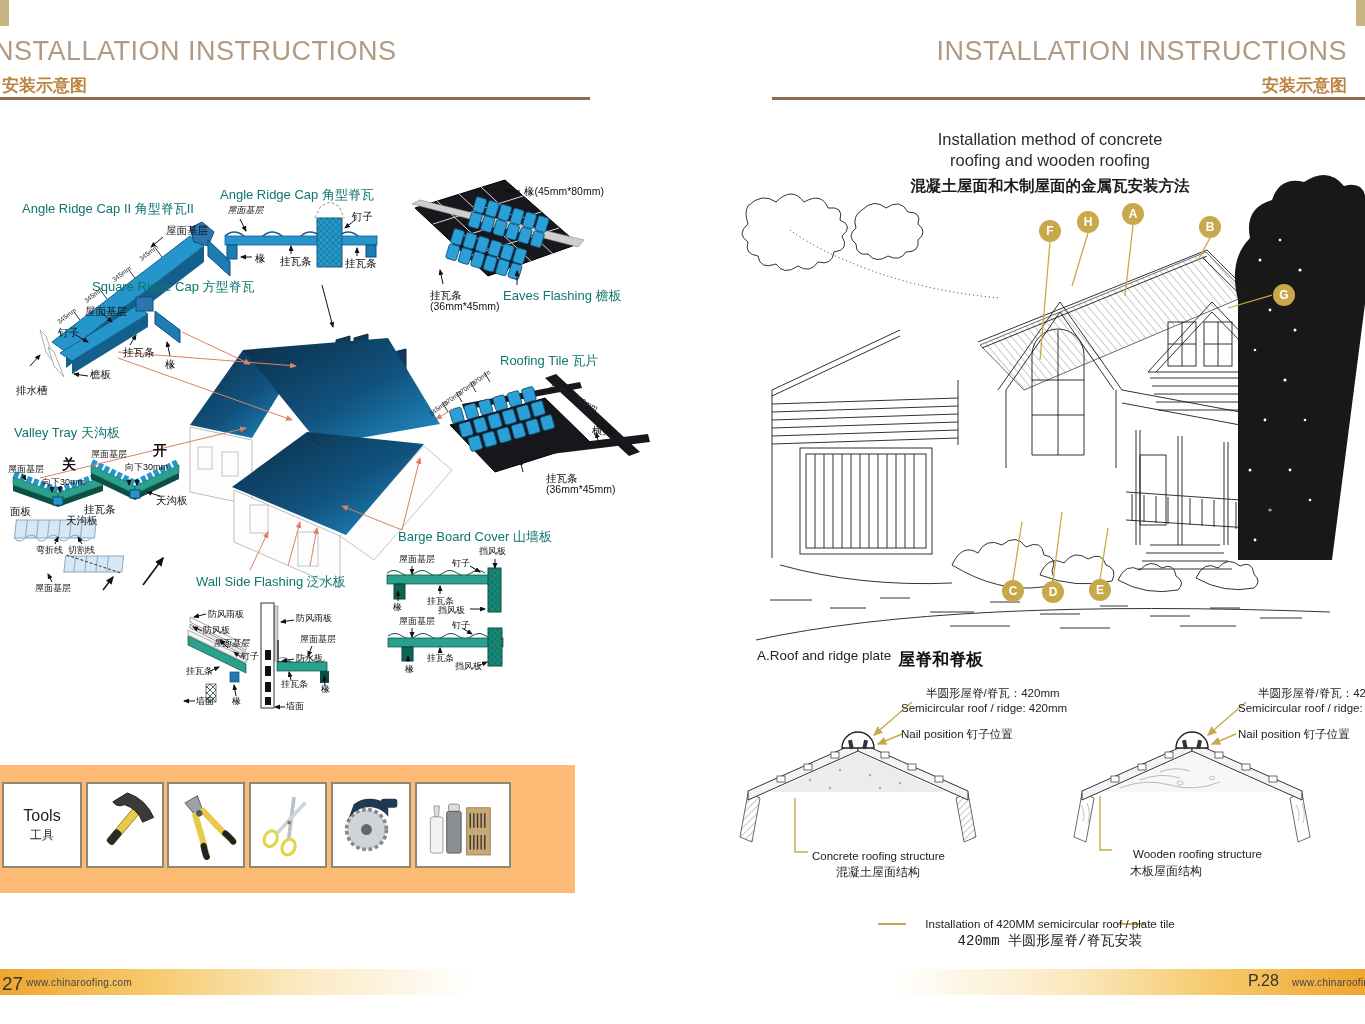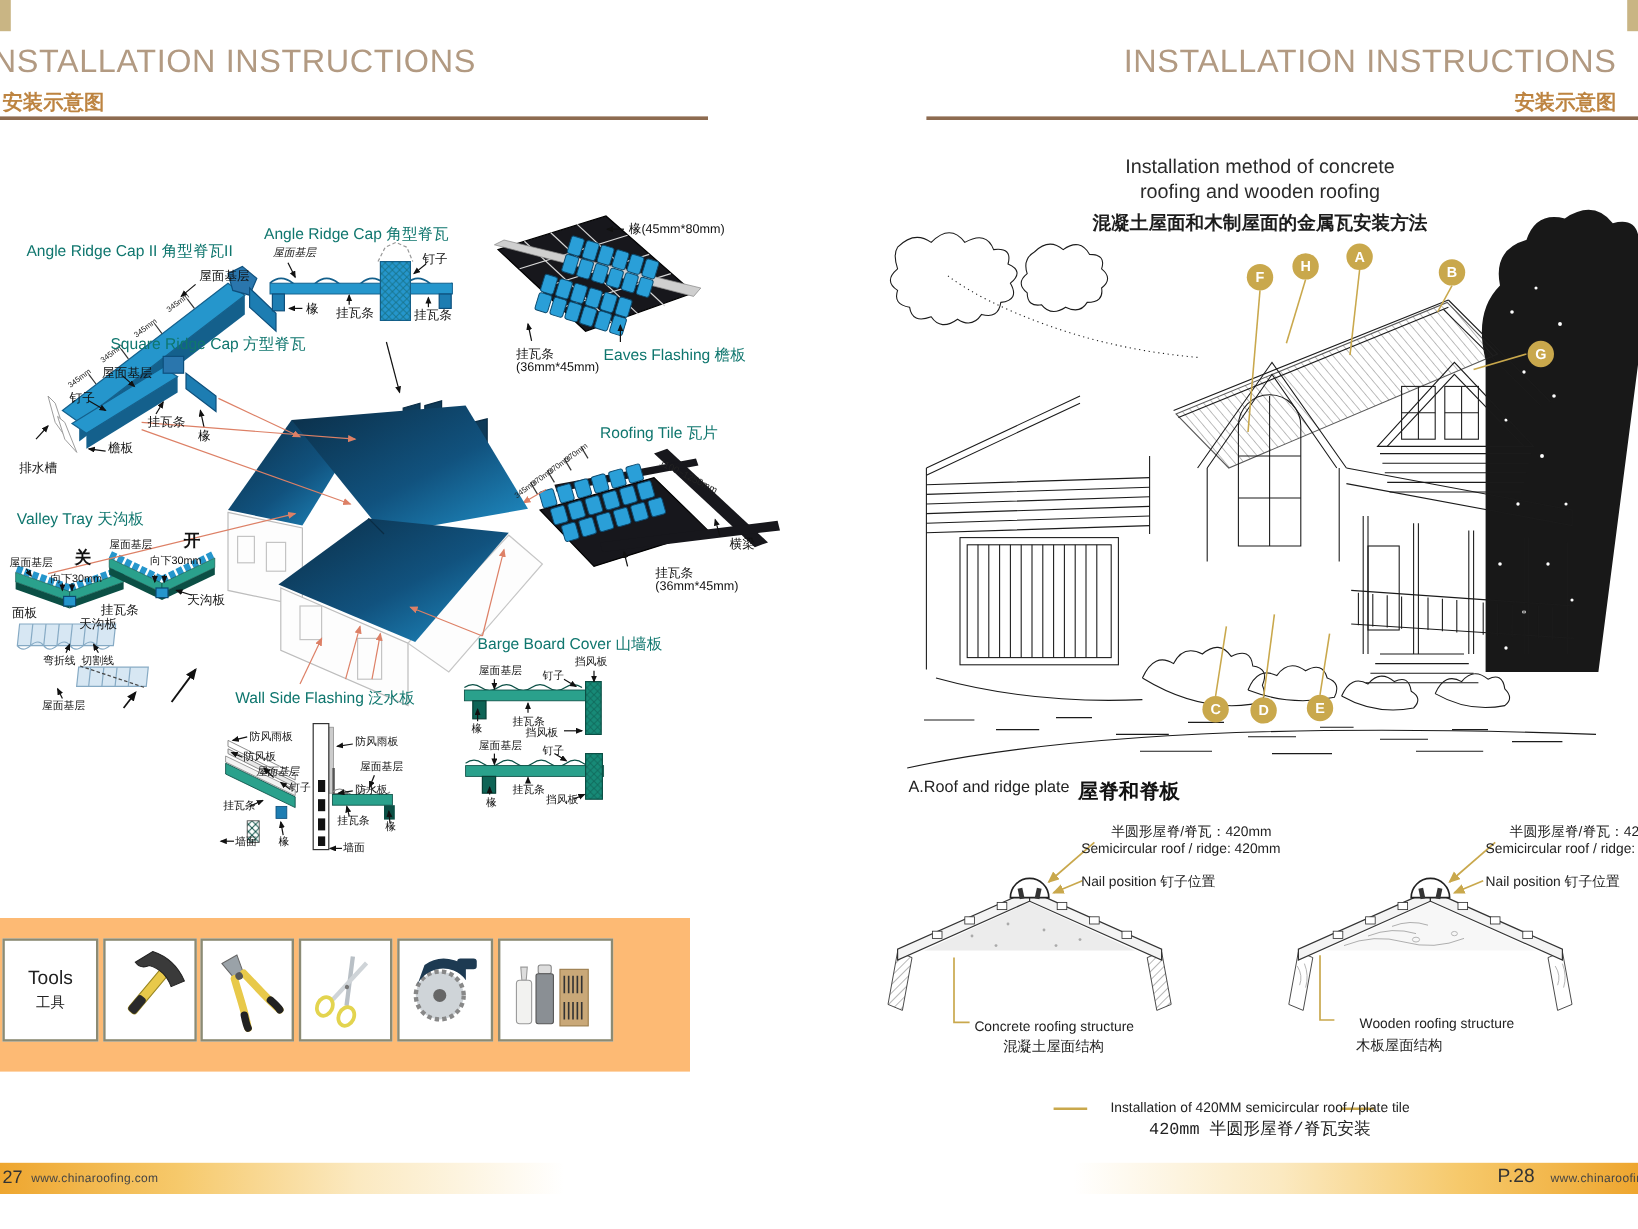--- a/index.html
+++ b/index.html
@@ -28,21 +28,21 @@
   .bottom-zh{position:absolute;left:880px;top:932px;width:340px;text-align:center;font-size:14px;color:#222;z-index:4;font-family:Liberation Mono, monospace;}
   .tools-strip{position:absolute;left:0;top:765px;width:575px;height:128px;background:#fdba74;z-index:2;}
   .tool-box{position:absolute;top:17px;height:86px;background:#fff;border:2px solid #8b8b75;box-sizing:border-box;display:flex;flex-direction:column;align-items:center;justify-content:center;}
   .tool-box svg{display:block;}
   .tools-en{font-size:16px;color:#222;}
   .tools-zh{font-size:12px;color:#222;margin-top:2px;}
   .footer-bar-l{position:absolute;left:0;top:969px;width:495px;height:26px;z-index:3;
      background:linear-gradient(90deg,#eea62f 0%,#f6c96b 30%,#fbe9c0 60%,rgba(251,233,192,0) 95%);}
   .footer-bar-r{position:absolute;left:870px;top:969px;width:495px;height:26px;z-index:3;
      background:linear-gradient(270deg,#eea62f 0%,#f6c96b 30%,#fbe9c0 60%,rgba(251,233,192,0) 95%);}
-  .pg-num{position:absolute;font-size:15px;color:#333;z-index:4;}
+  .pg-num{position:absolute;font-size:19px;color:#333;z-index:4;}
   .pg-url{position:absolute;font-size:10px;color:#444;letter-spacing:.3px;white-space:nowrap;z-index:4;}
 </style>
 </head>
 <body>
 
 <div class="page">
 
   <div class="corner" style="left:0;top:0;"></div>
   <div class="corner" style="left:1356px;top:0;"></div>
 
@@ -482,21 +482,21 @@
   <div class="ttl" style="left:503px;top:287px;">Eaves Flashing 檐板</div>
   <div class="lbl" style="left:430px;top:289px;">挂瓦条</div>
   <div class="lbl" style="left:430px;top:300px;">(36mm*45mm)</div>
 
   <div class="ttl" style="left:500px;top:352px;">Roofing Tile 瓦片</div>
   <div class="dim2" style="left:548px;top:380px;">1100~1250mm</div>
   <div class="dim" style="left:432px;top:410px;">345mm</div>
   <div class="dim" style="left:446px;top:400px;">370mm</div>
   <div class="dim" style="left:460px;top:390px;">370mm</div>
   <div class="dim" style="left:474px;top:380px;">370mm</div>
-  <div class="lbl" style="left:592px;top:448px;margin-left:16px;">横梁</div>
+  <div class="lbl" style="left:592px;top:424px;">横梁</div>
   <div class="lbl" style="left:546px;top:472px;">挂瓦条</div>
   <div class="lbl" style="left:546px;top:483px;">(36mm*45mm)</div>
 
   <div class="ttl" style="left:14px;top:424px;">Valley Tray 天沟板</div>
   <div class="cn-big" style="left:62px;top:456px;">关</div>
   <div class="cn-big" style="left:153px;top:442px;">开</div>
   <div class="lbl lbl9" style="left:8px;top:464px;">屋面基层</div>
   <div class="lbl lbl9" style="left:42px;top:477px;">向下30mm</div>
   <div class="lbl lbl9" style="left:91px;top:449px;">屋面基层</div>
   <div class="lbl lbl9" style="left:125px;top:462px;">向下30mm</div>

